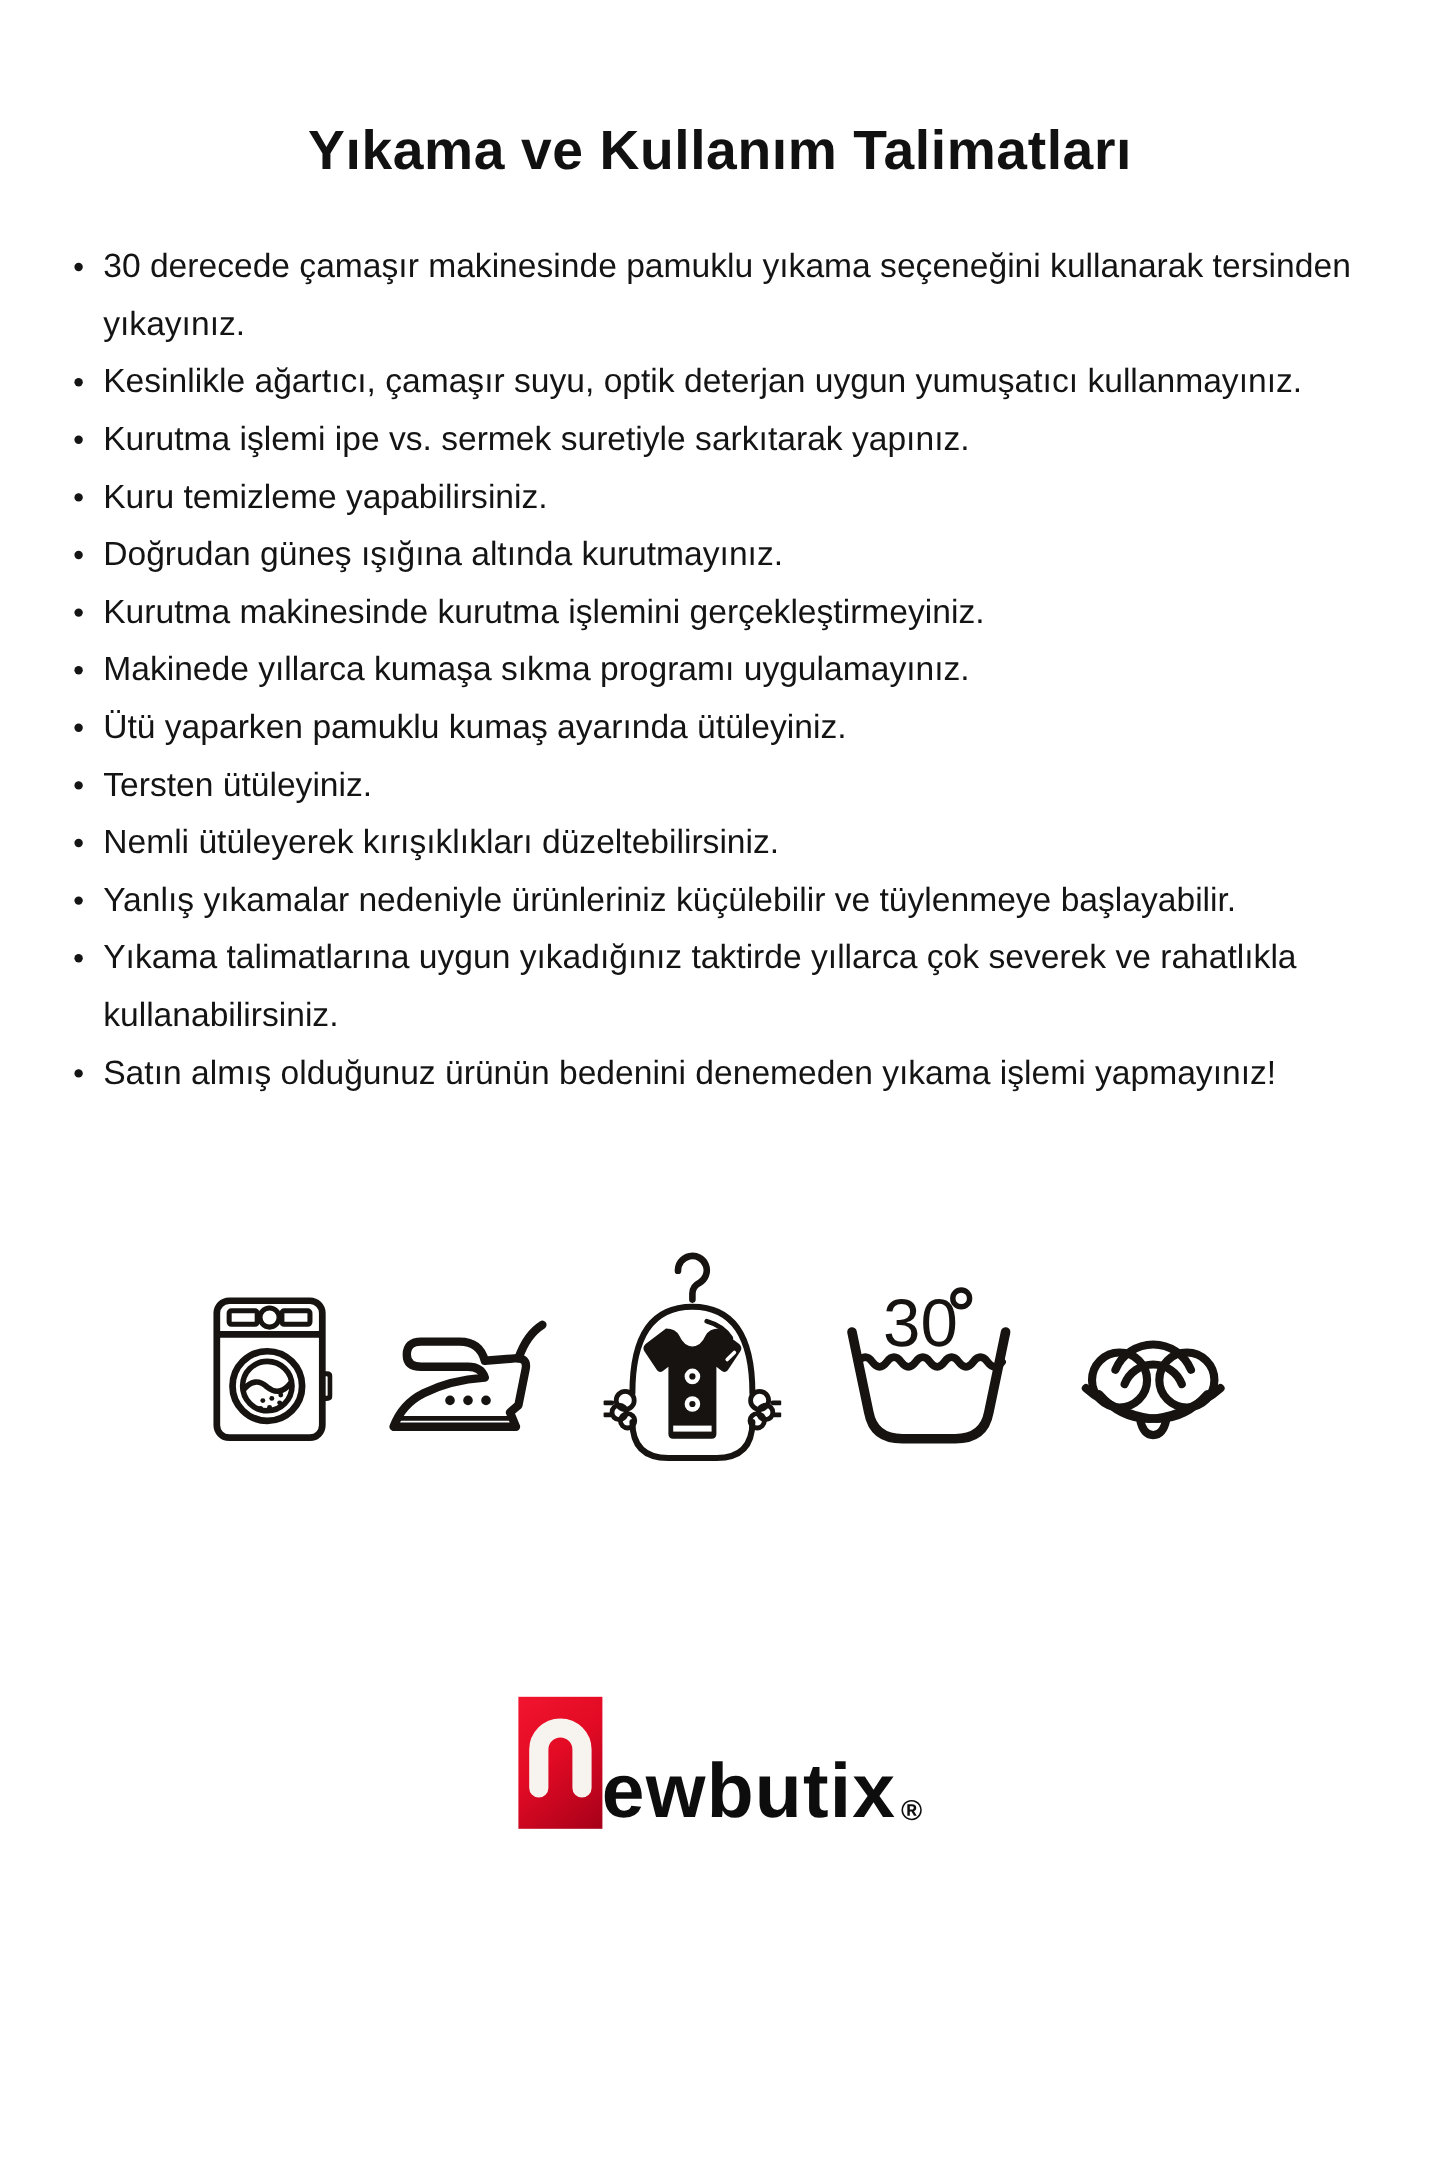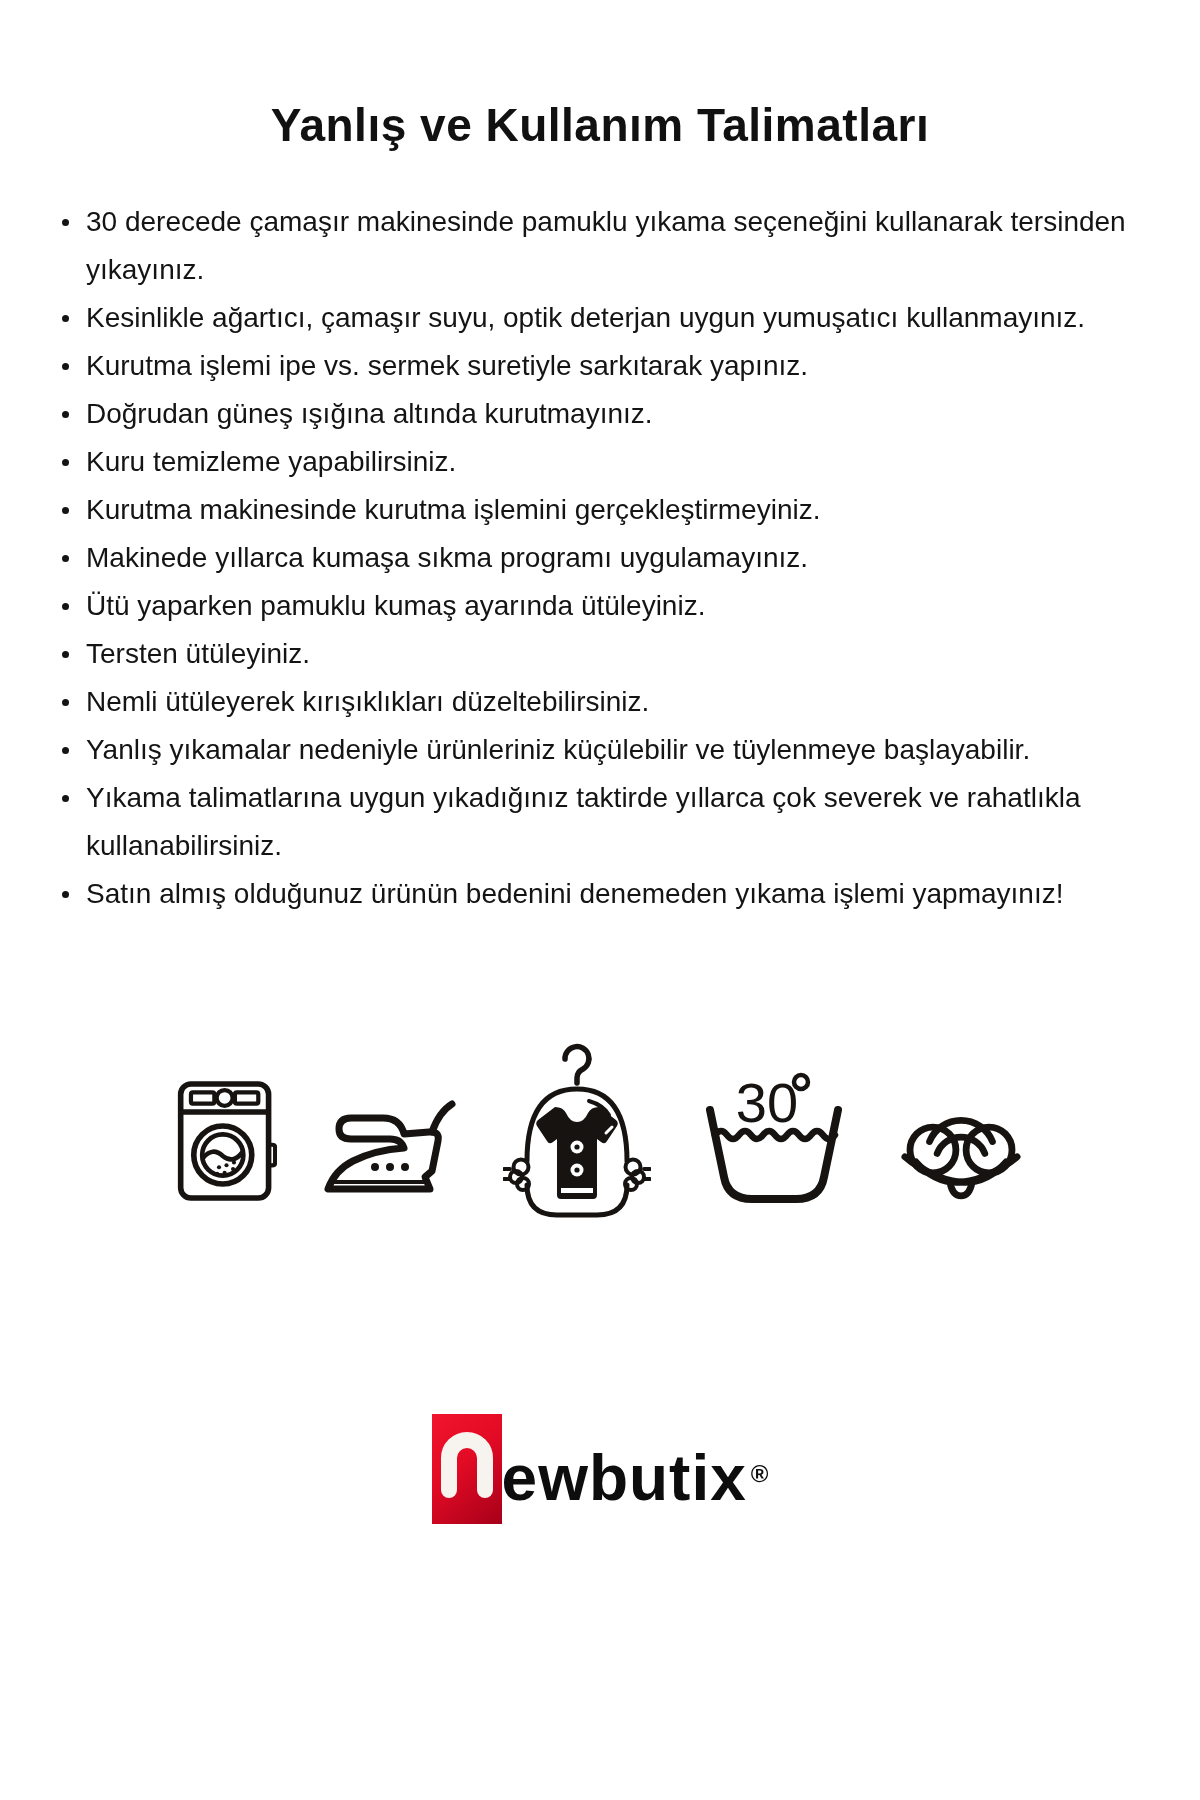--- a/index.html
+++ b/index.html
@@ -26,48 +26,48 @@
     margin-top:118px;display:flex;justify-content:center;align-items:center;
     gap:38px;height:210px;
   }
   .icons-row svg{display:block;}
   .stroke{stroke:#161311;fill:none;stroke-linecap:round;stroke-linejoin:round;}
   .fill{fill:#161311;stroke:none;}
   .temp-text{
     font-family:"Liberation Sans",sans-serif;font-size:56px;font-weight:500;fill:#161311;
   }
   .logo{
-    margin-top:168px;display:flex;justify-content:center;align-items:center;
+    margin-top:168px;display:flex;justify-content:center;align-items:flex-end;
   }
   .logo-box{
     width:70px;height:110px;
     background:linear-gradient(140deg,#f2152f 0%,#e20a24 45%,#a60019 100%);
     display:flex;justify-content:center;align-items:flex-start;
   }
   .logo-rest{
     font-size:64px;font-weight:bold;color:#0d0d0d;line-height:1;margin-top:18px;
     letter-spacing:1px;
   }
   .logo-reg{
     font-size:24px;font-weight:bold;color:#0d0d0d;margin-top:10px;margin-left:4px;
   }
 </style>
 </head>
 <body>
 
 <div class="page">
 
-  <h1 class="title">Yanlış ve Kullanım Talimatları</h1>
+  <h1 class="title">Yıkama ve Kullanım Talimatları</h1>
 
   <ul class="instructions">
     <li><span class="dot"></span><span>30 derecede çamaşır makinesinde pamuklu yıkama seçeneğini kullanarak tersinden yıkayınız.</span></li>
     <li><span class="dot"></span><span>Kesinlikle ağartıcı, çamaşır suyu, optik deterjan uygun yumuşatıcı kullanmayınız.</span></li>
     <li><span class="dot"></span><span>Kurutma işlemi ipe vs. sermek suretiyle sarkıtarak yapınız.</span></li>
+    <li><span class="dot"></span><span>Kuru temizleme yapabilirsiniz.</span></li>
     <li><span class="dot"></span><span>Doğrudan güneş ışığına altında kurutmayınız.</span></li>
-    <li><span class="dot"></span><span>Kuru temizleme yapabilirsiniz.</span></li>
     <li><span class="dot"></span><span>Kurutma makinesinde kurutma işlemini gerçekleştirmeyiniz.</span></li>
     <li><span class="dot"></span><span>Makinede yıllarca kumaşa sıkma programı uygulamayınız.</span></li>
     <li><span class="dot"></span><span>Ütü yaparken pamuklu kumaş ayarında ütüleyiniz.</span></li>
     <li><span class="dot"></span><span>Tersten ütüleyiniz.</span></li>
     <li><span class="dot"></span><span>Nemli ütüleyerek kırışıklıkları düzeltebilirsiniz.</span></li>
     <li><span class="dot"></span><span>Yanlış yıkamalar nedeniyle ürünleriniz küçülebilir ve tüylenmeye başlayabilir.</span></li>
     <li><span class="dot"></span><span>Yıkama talimatlarına uygun yıkadığınız taktirde yıllarca çok severek ve rahatlıkla kullanabilirsiniz.</span></li>
     <li><span class="dot"></span><span>Satın almış olduğunuz ürünün bedenini denemeden yıkama işlemi yapmayınız!</span></li>
   </ul>
 

